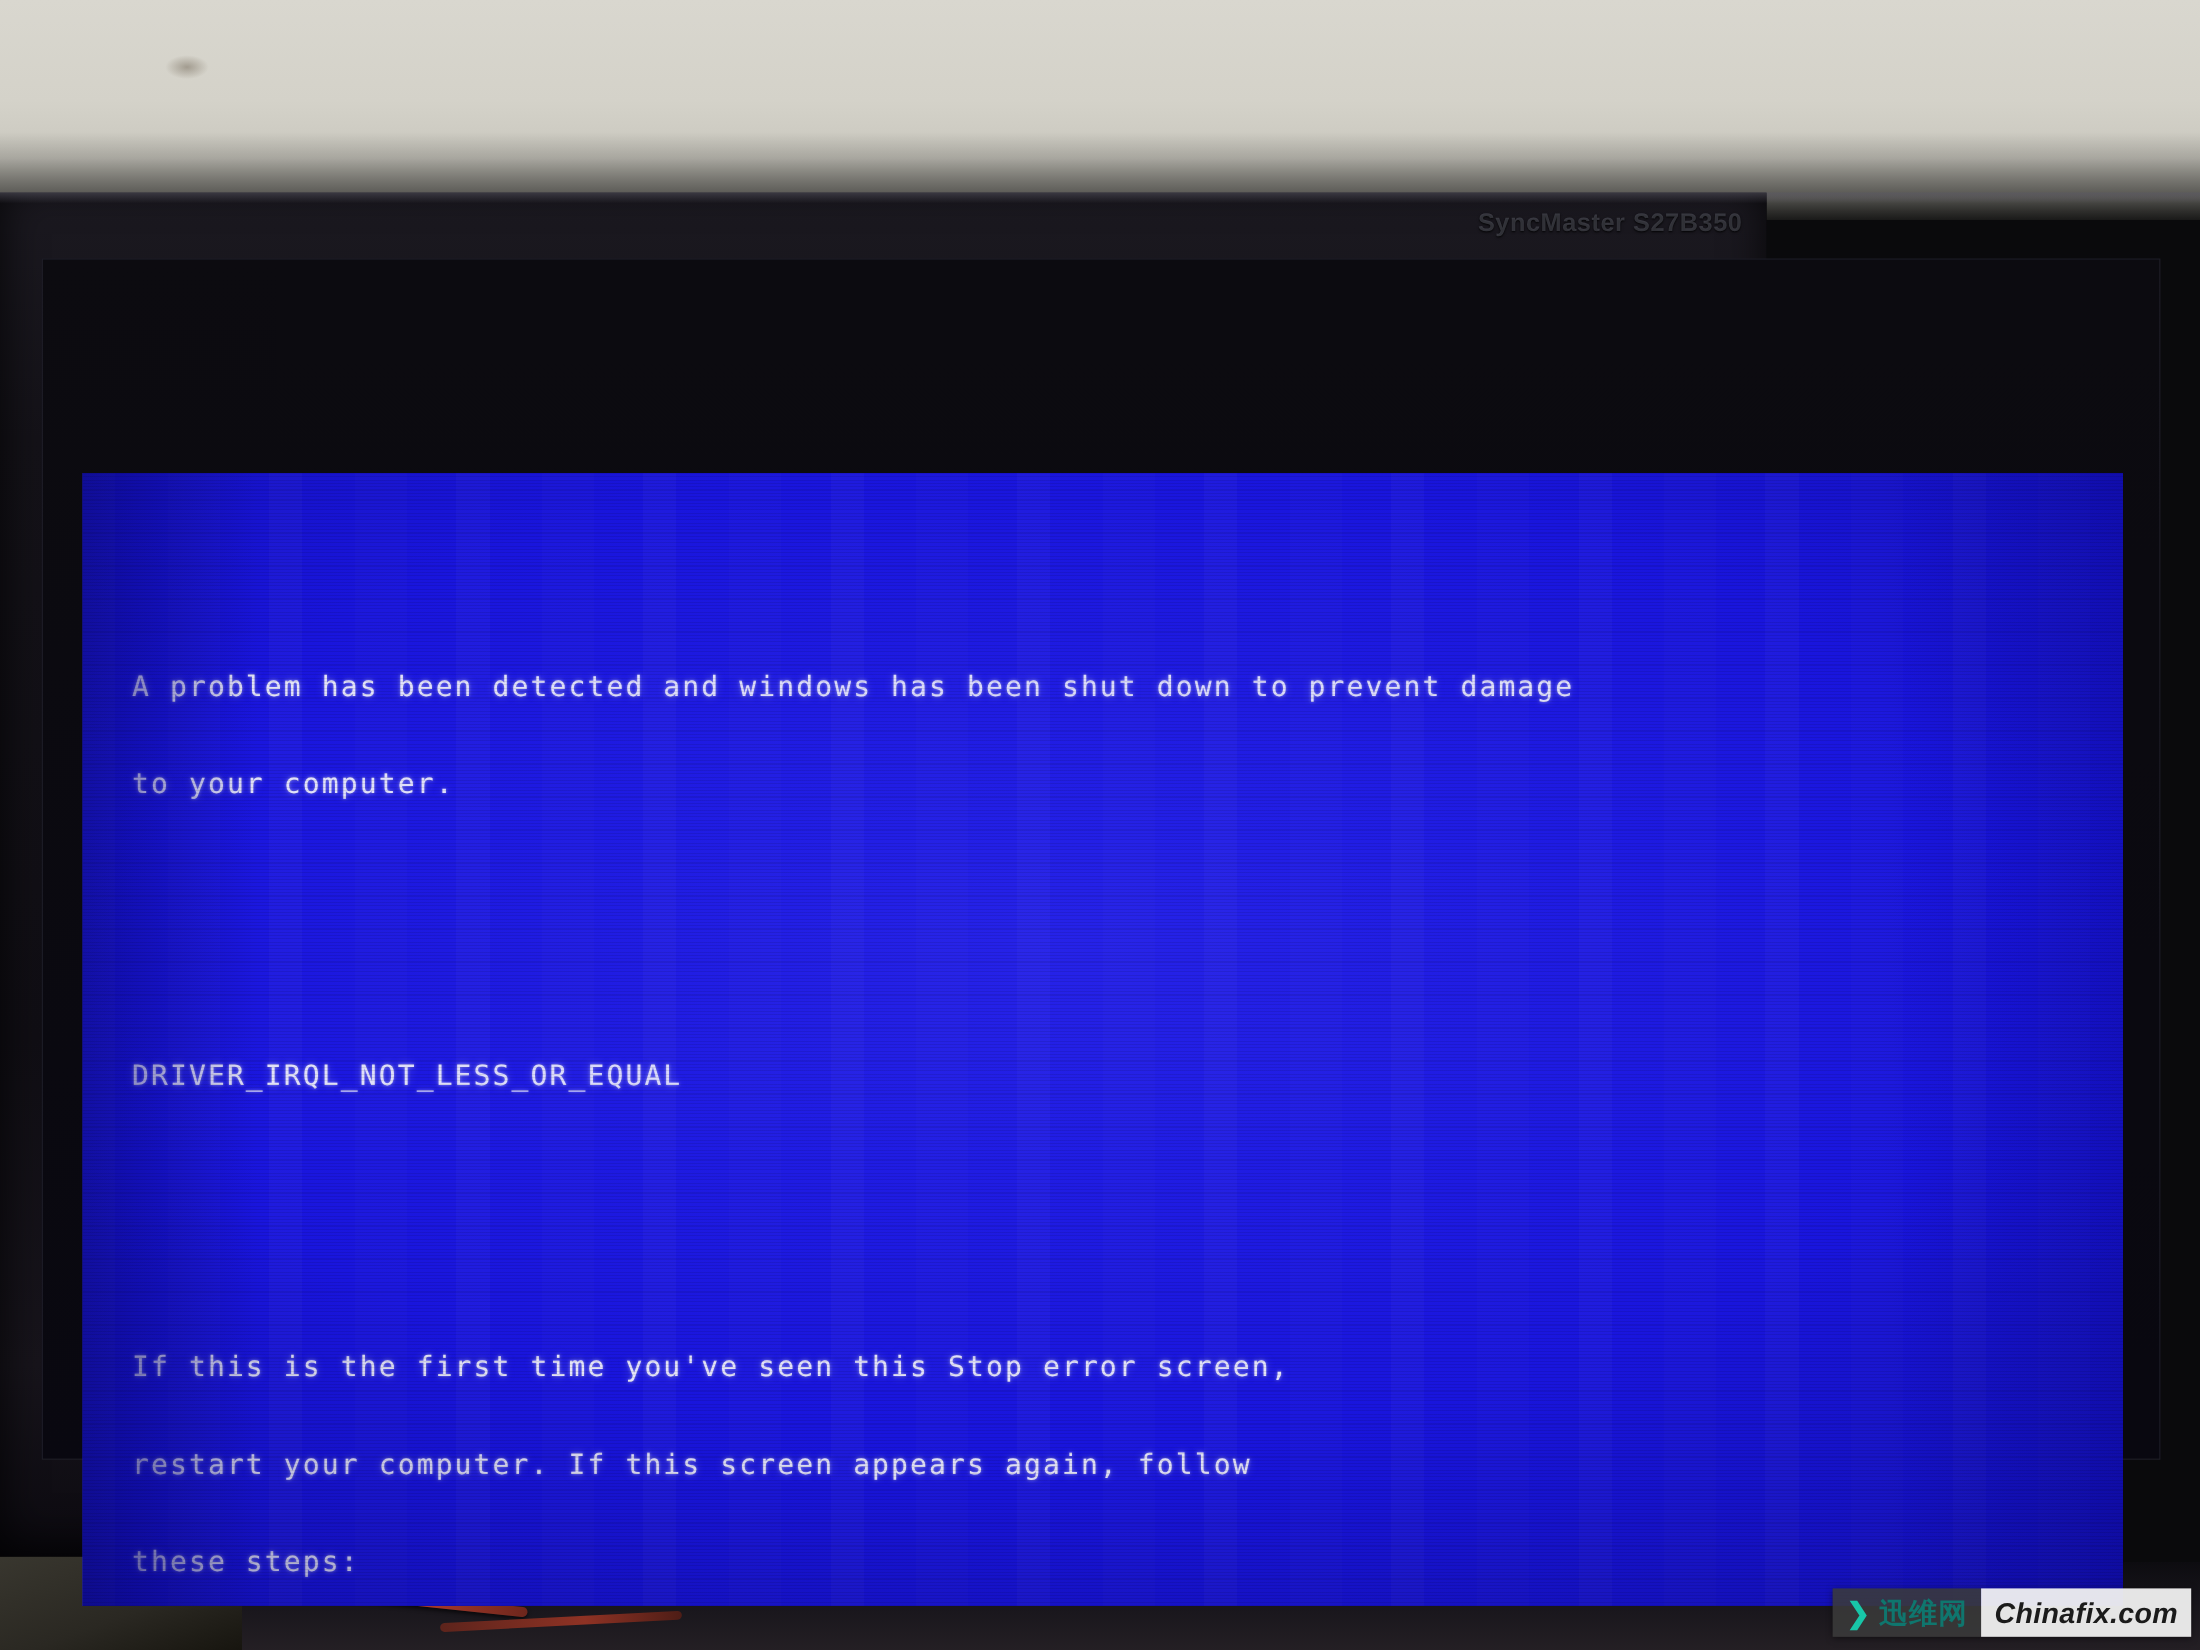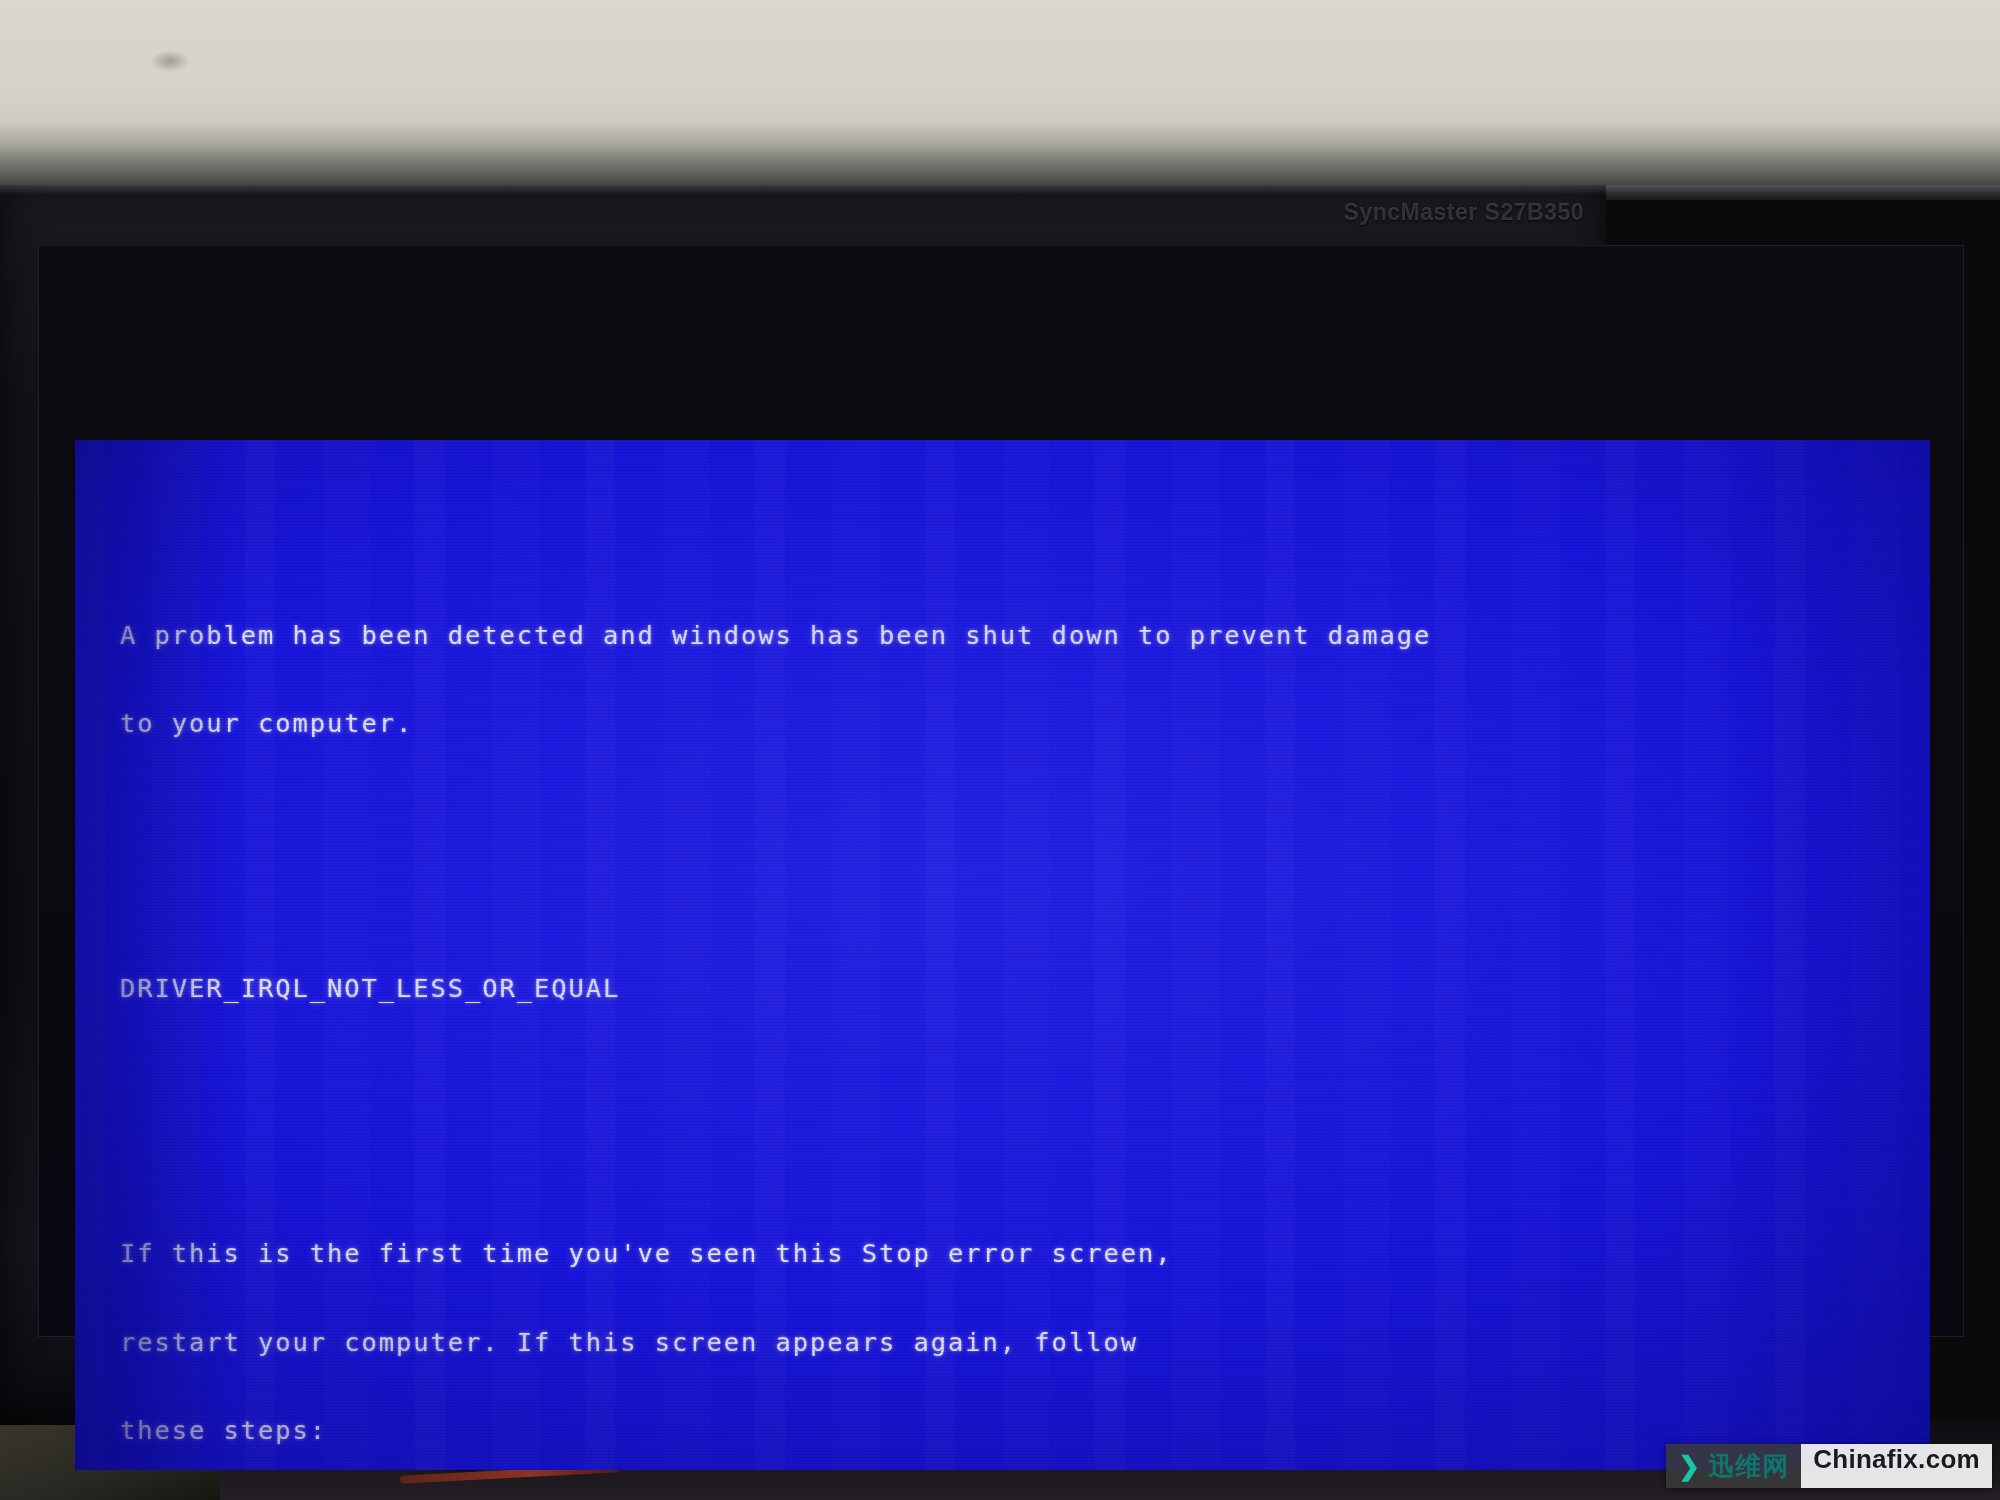--- a/index.html
+++ b/index.html
@@ -21,21 +21,21 @@
         background:linear-gradient(180deg,#0d0c10 0%,#16141a 40%,#241f24 100%);}
   .desk-left{position:absolute;left:0;top:1405px;width:220px;height:95px;
         background:linear-gradient(160deg,#3a3830 0%,#2a2822 60%,#17150f 100%);}
   .cable{position:absolute;left:300px;top:1452px;width:180px;height:9px;border-radius:5px;
         background:linear-gradient(90deg,#7a2d22,#a8392a 50%,#6d261c);transform:rotate(6deg);
         box-shadow:0 2px 4px rgba(0,0,0,.7);}
   .cable2{position:absolute;left:400px;top:1470px;width:220px;height:8px;border-radius:5px;
         background:linear-gradient(90deg,#5d241c,#8e3224 60%,#4e1d16);transform:rotate(-3deg);}
 
   
-  .monitor{position:absolute;left:0px;top:185px;width:1606px;height:1240px;
+  .monitor{position:absolute;left:0px;top:175px;width:1606px;height:1240px;
         background:linear-gradient(180deg,#1b1920 0%,#141218 18%,#100e14 62%,#17141b 86%,#0c0a10 100%);
         box-shadow:0 -10px 40px rgba(0,0,0,.8) inset;}
   .monitor-topglow{position:absolute;left:0;top:0;width:2000px;height:10px;
         background:linear-gradient(180deg,rgba(90,88,100,.55),rgba(0,0,0,0));}
   
   .bezel{position:absolute;left:38px;top:60px;width:1924px;height:1090px;
         background:linear-gradient(180deg,#0c0b10 0%,#090810 100%);
         border:1px solid rgba(70,68,82,.35);}
 
   
@@ -159,18 +159,18 @@
     </div>
   </div>
 
   <div style="position:absolute;right:8px;bottom:12px;display:flex;align-items:stretch;height:44px;
               box-shadow:0 1px 6px rgba(0,0,0,.5);">
     <div style="display:flex;align-items:center;gap:8px;background:rgba(58,58,58,.88);padding:0 12px;">
       <span style="color:#18c6a8;font-size:26px;font-weight:700;line-height:1;">❯</span>
       <span style="color:#0f766e;font-size:26px;font-weight:700;letter-spacing:1px;
                    font-family:'DejaVu Sans',sans-serif;">迅维网</span>
     </div>
-    <div style="display:flex;align-items:flex-start;background:rgba(240,240,240,.95);padding:0 12px;">
+    <div style="display:flex;align-items:center;background:rgba(240,240,240,.95);padding:0 12px;font-style:italic;">
       <span style="color:#1b1b1b;font-size:26px;font-weight:700;letter-spacing:.3px;">Chinafix.com</span>
     </div>
   </div>
 
 </div>
 
 </body></html>

